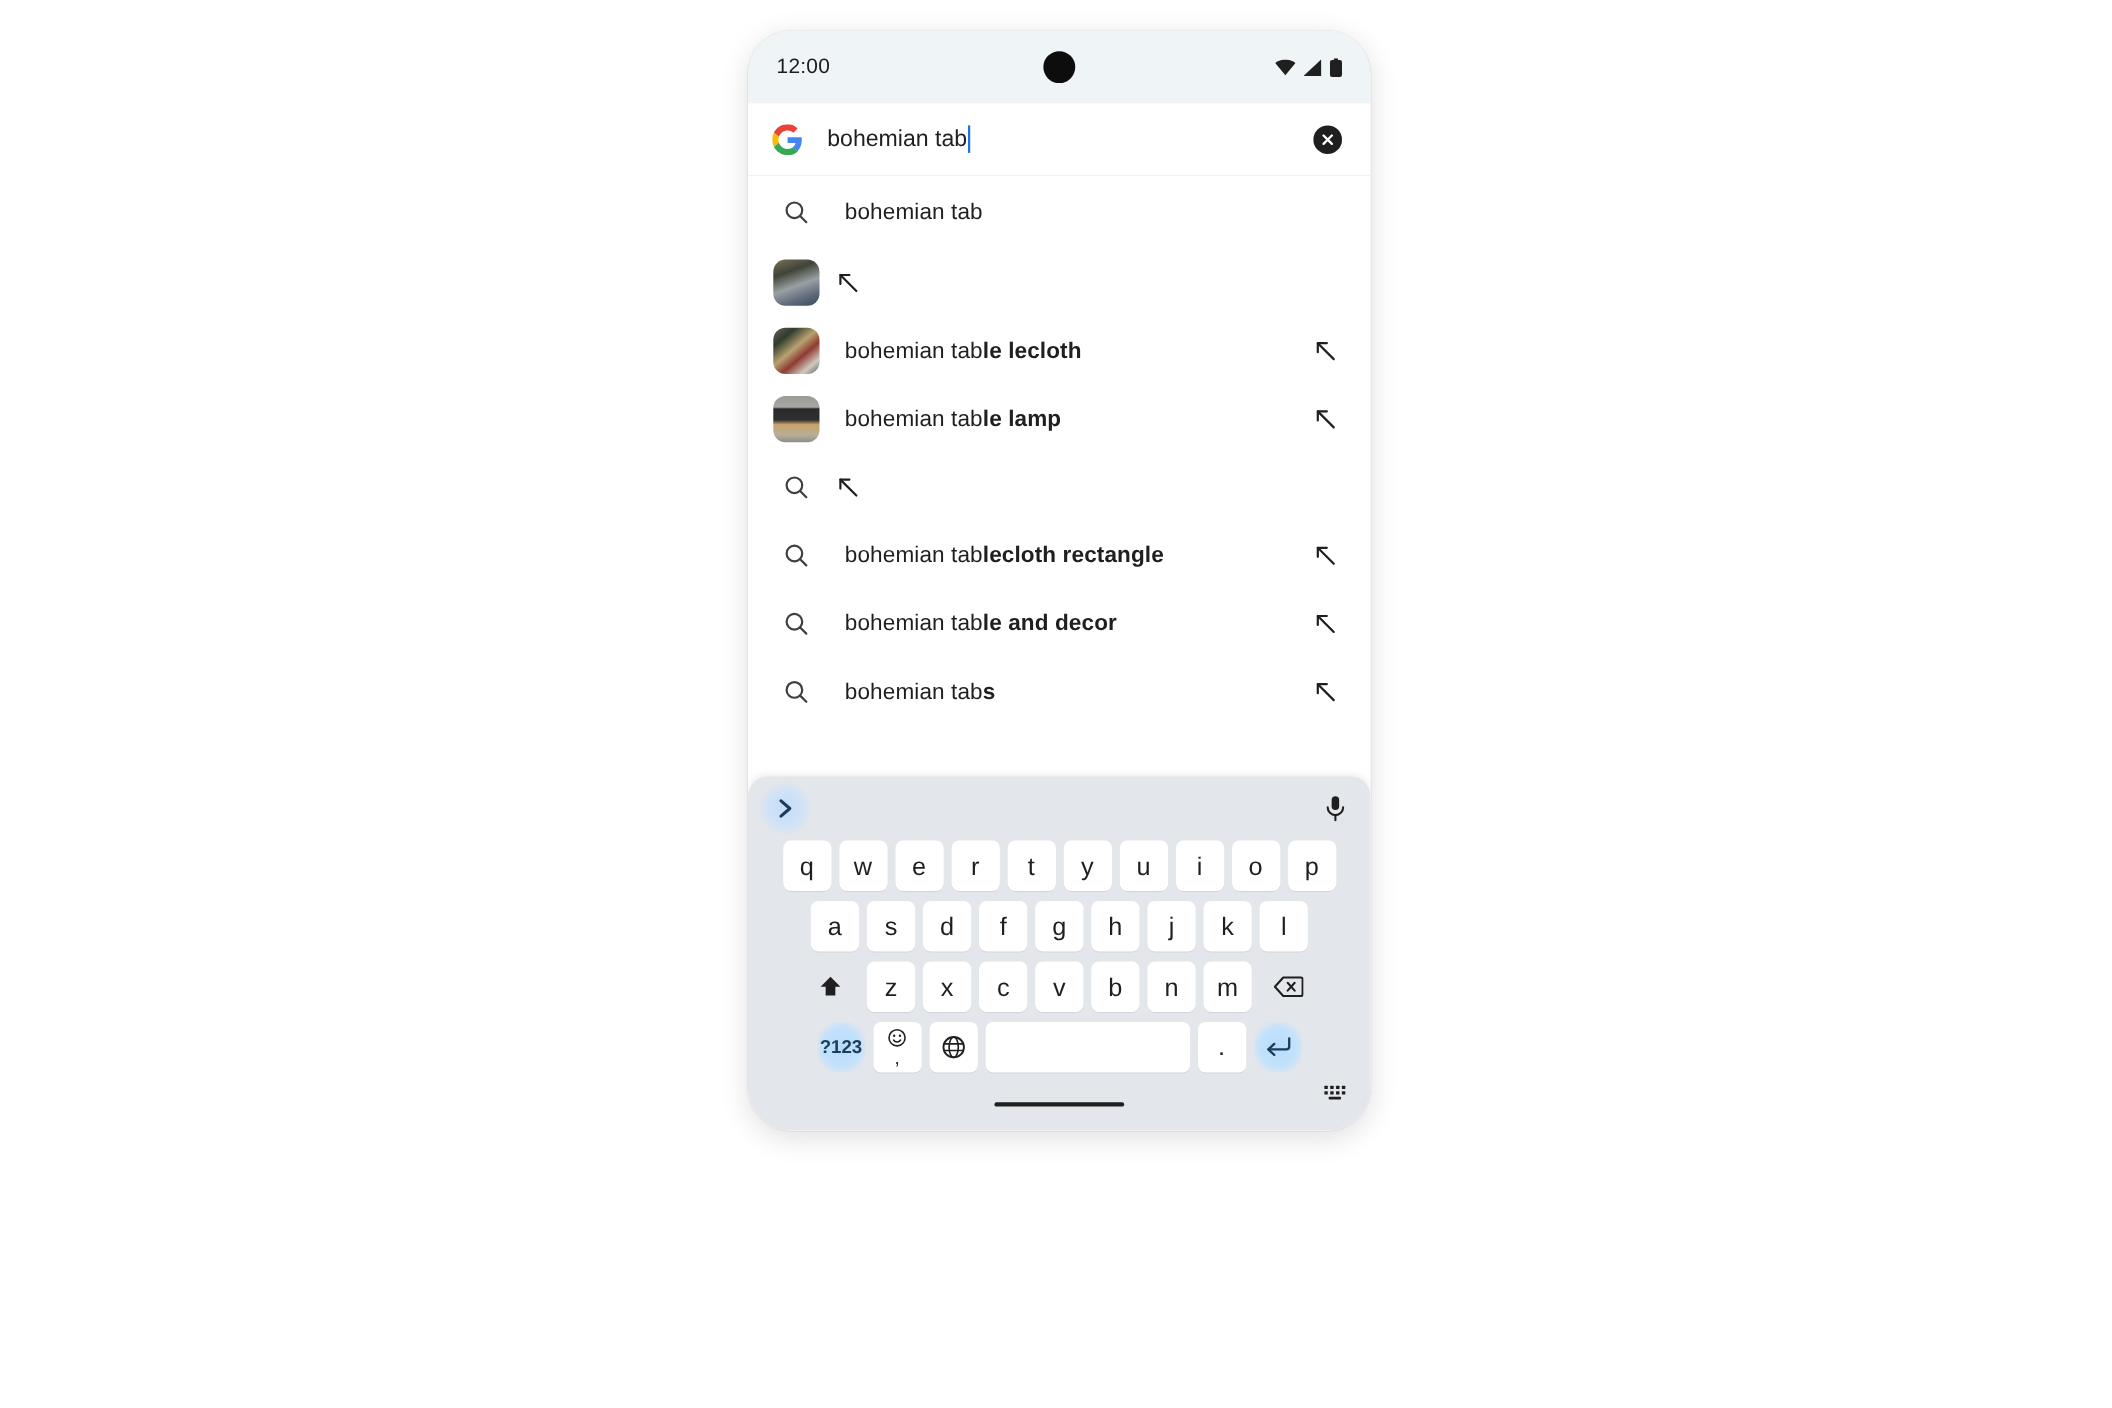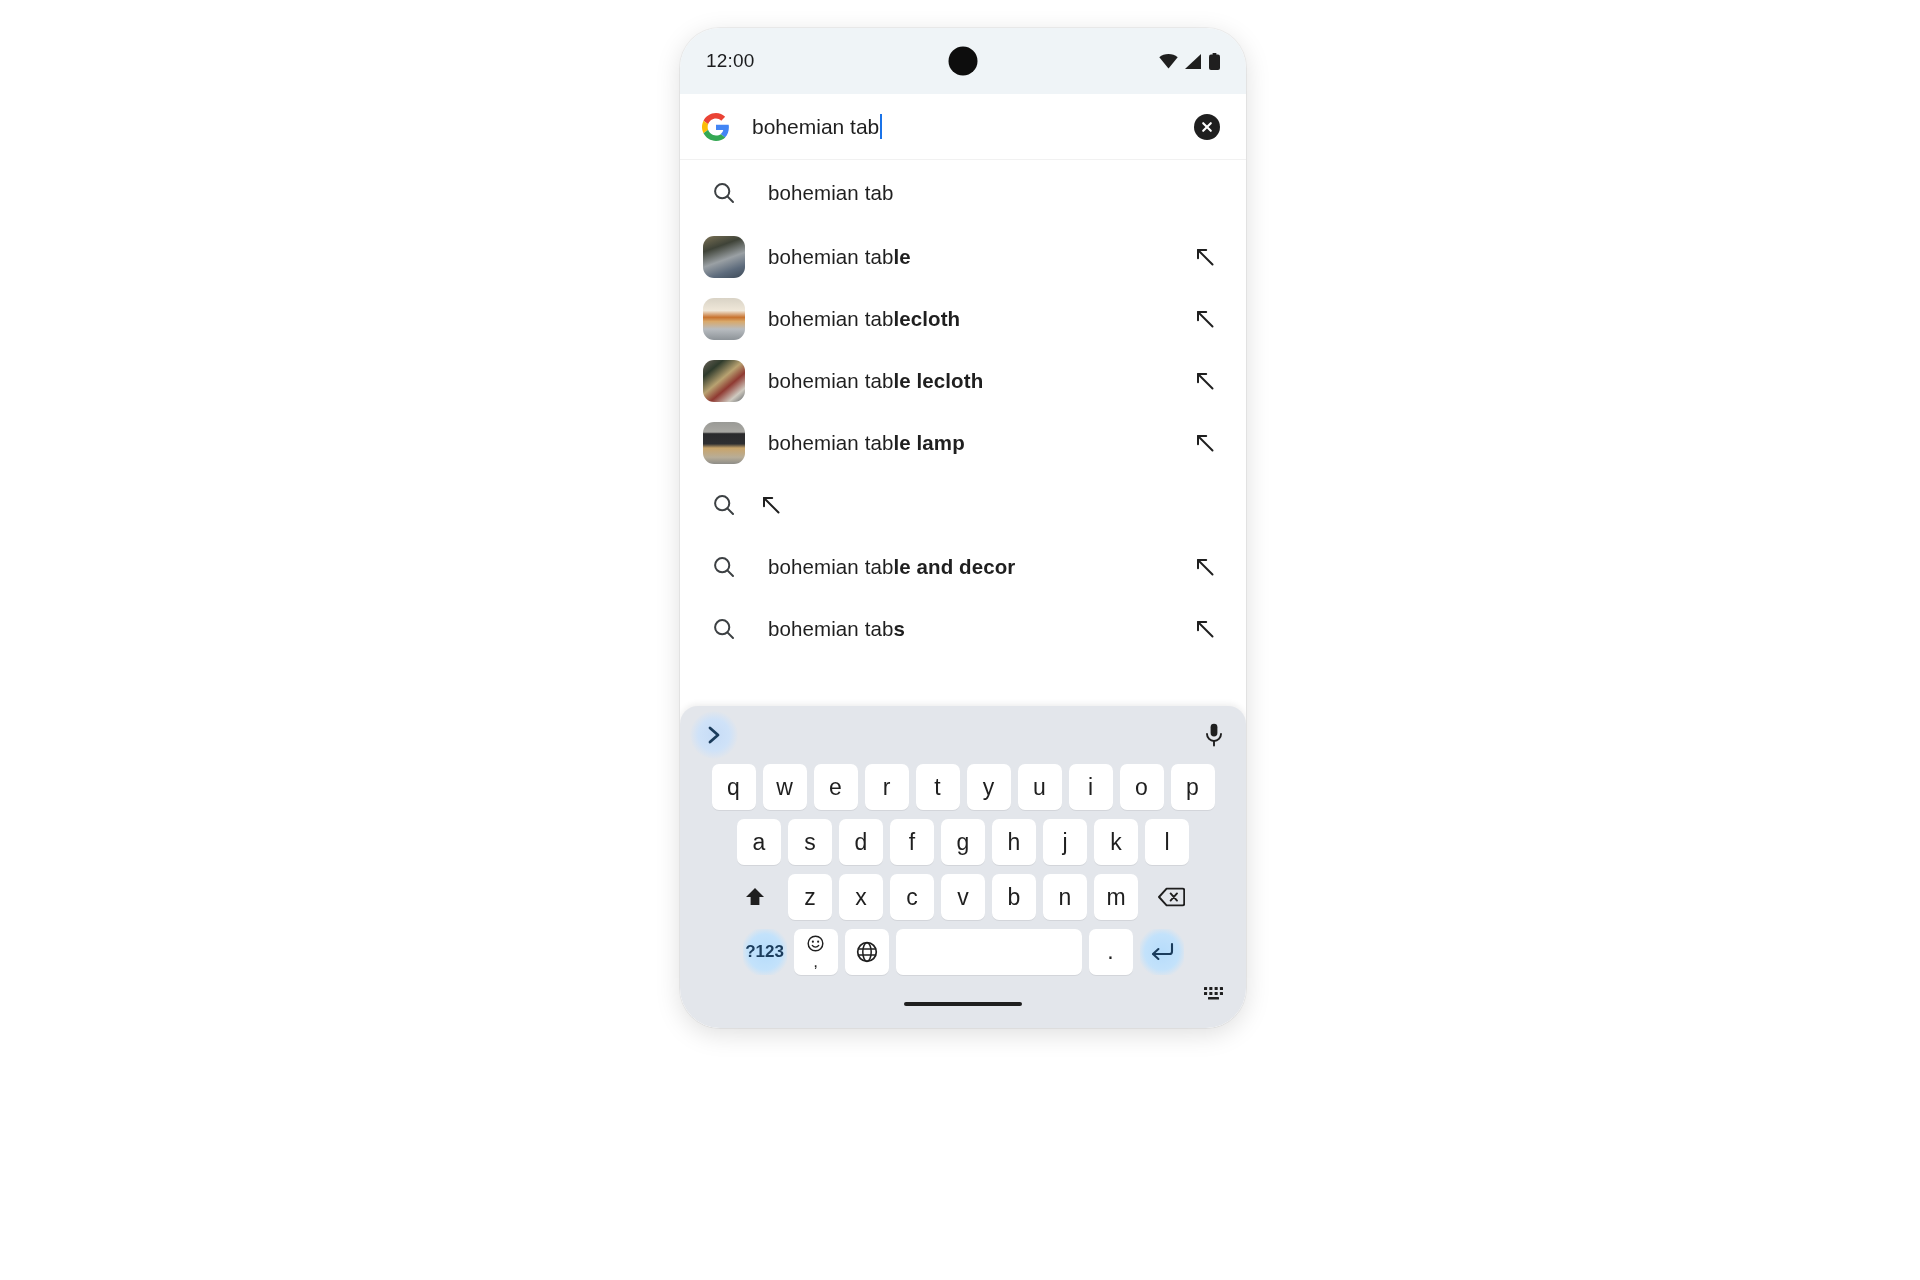--- a/index.html
+++ b/index.html
@@ -285,33 +285,20 @@
               <circle cx="10.2" cy="10.2" r="7.1" fill="none" stroke="#3c4043" stroke-width="2"></circle>
               <path d="M15.4 15.4 21 21" stroke="#3c4043" stroke-width="2" stroke-linecap="round"></path>
             </svg>
           </div>
           <div class="sugg-text">bohemian tab</div>
         </div>
         <div class="sugg-row">
           <div class="sugg-lead">
             <div class="thumb" style="background: linear-gradient(160deg, rgb(123, 114, 86) 0%, rgb(63, 67, 56) 28%, rgb(154, 160, 164) 55%, rgb(93, 107, 124) 78%, rgb(61, 74, 88) 100%);"></div>
           </div>
-          <div class="sugg-text">bohemian tab<b>le</b></div>
-          <span class="sugg-arrow">
-            <svg width="22" height="22" viewBox="0 0 22 22">
-              <path d="M18.5 18.5 4 4" stroke="#1f1f1f" stroke-width="2" stroke-linecap="round"></path>
-              <path d="M4 12.2V4h8.2" stroke="#1f1f1f" stroke-width="2" stroke-linecap="round" stroke-linejoin="round" fill="none"></path>
-            </svg>
-          </span>
-        </div>
-        <div class="sugg-row">
-          <div class="sugg-lead">
-            <div class="thumb" style="background: linear-gradient(rgb(217, 211, 198) 0%, rgb(239, 231, 216) 30%, rgb(200, 115, 47) 46%, rgb(217, 169, 107) 56%, rgb(184, 188, 192) 74%, rgb(141, 147, 152) 100%);"></div>
-          </div>
-          <div class="sugg-text">bohemian tab<b>lecloth</b></div>
           <span class="sugg-arrow">
             <svg width="22" height="22" viewBox="0 0 22 22">
               <path d="M18.5 18.5 4 4" stroke="#1f1f1f" stroke-width="2" stroke-linecap="round"></path>
               <path d="M4 12.2V4h8.2" stroke="#1f1f1f" stroke-width="2" stroke-linecap="round" stroke-linejoin="round" fill="none"></path>
             </svg>
           </span>
         </div>
         <div class="sugg-row">
           <div class="sugg-lead">
             <div class="thumb" style="background: linear-gradient(140deg, rgb(106, 98, 88) 0%, rgb(47, 59, 44) 22%, rgb(184, 162, 113) 45%, rgb(143, 58, 50) 62%, rgb(207, 202, 192) 82%, rgb(90, 95, 99) 100%);"></div>
@@ -336,20 +323,35 @@
             </svg>
           </span>
         </div>
         <div class="sugg-row">
           <div class="sugg-lead icon">
             <svg width="24" height="24" viewBox="0 0 24 24">
               <circle cx="10.2" cy="10.2" r="7.1" fill="none" stroke="#3c4043" stroke-width="2"></circle>
               <path d="M15.4 15.4 21 21" stroke="#3c4043" stroke-width="2" stroke-linecap="round"></path>
             </svg>
           </div>
+          <span class="sugg-arrow">
+            <svg width="22" height="22" viewBox="0 0 22 22">
+              <path d="M18.5 18.5 4 4" stroke="#1f1f1f" stroke-width="2" stroke-linecap="round"></path>
+              <path d="M4 12.2V4h8.2" stroke="#1f1f1f" stroke-width="2" stroke-linecap="round" stroke-linejoin="round" fill="none"></path>
+            </svg>
+          </span>
+        </div>
+        <div class="sugg-row">
+          <div class="sugg-lead icon">
+            <svg width="24" height="24" viewBox="0 0 24 24">
+              <circle cx="10.2" cy="10.2" r="7.1" fill="none" stroke="#3c4043" stroke-width="2"></circle>
+              <path d="M15.4 15.4 21 21" stroke="#3c4043" stroke-width="2" stroke-linecap="round"></path>
+            </svg>
+          </div>
+          <div class="sugg-text">bohemian tab<b>lecloth rectangle</b></div>
           <span class="sugg-arrow">
             <svg width="22" height="22" viewBox="0 0 22 22">
               <path d="M18.5 18.5 4 4" stroke="#1f1f1f" stroke-width="2" stroke-linecap="round"></path>
               <path d="M4 12.2V4h8.2" stroke="#1f1f1f" stroke-width="2" stroke-linecap="round" stroke-linejoin="round" fill="none"></path>
             </svg>
           </span>
         </div>
         <div class="sugg-row">
           <div class="sugg-lead icon">
             <svg width="24" height="24" viewBox="0 0 24 24">

